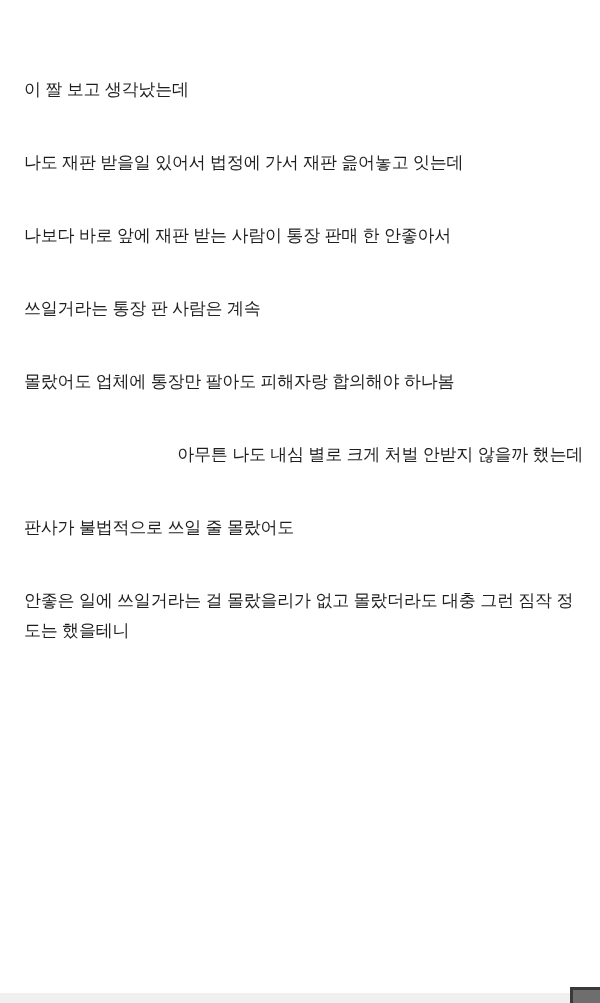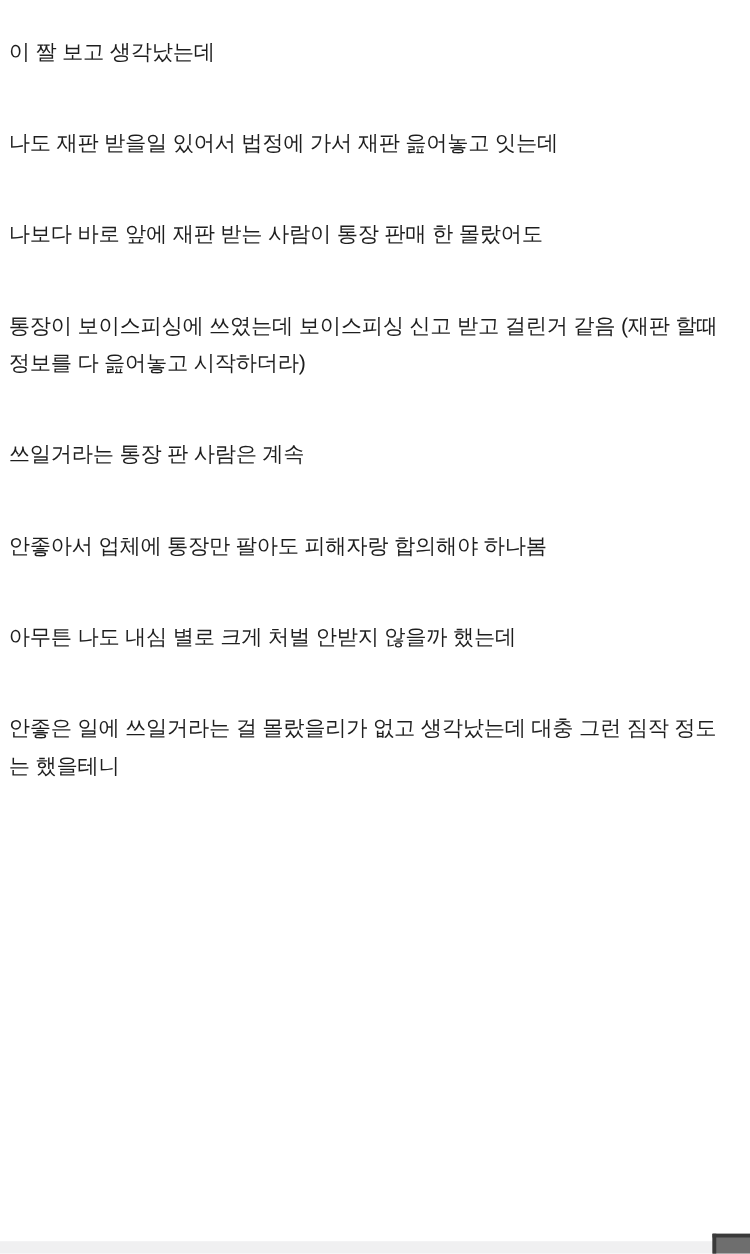--- a/index.html
+++ b/index.html
@@ -8,32 +8,34 @@
   }
   body {
     width: 600px;
     height: 1003px;
     background: #ffffff;
     position: relative;
     overflow: hidden;
     font-family: "Liberation Sans", "DejaVu Sans", sans-serif;
   }
   .post-body {
-    padding: 27px 17px 0 7px;
+    padding: 27px 17px 0 24px;
     font-size: 17px;
     line-height: 30px;
     color: #1e1e1e;
     letter-spacing: -0.2px;
     word-break: break-all;
+    margin-top: 48px;
   }
   .post-body p {
     margin: 0 0 43px 0;
   }
   .post-body p.extra-gap {
     margin-top: 37px;
+    text-align: right;
   }
   .bottom-strip {
     position: absolute;
     left: 0;
     right: 0;
     bottom: 0;
     height: 10px;
     background: #f0f0f1;
   }
   .next-content-peek {
@@ -46,22 +48,22 @@
     border-top: 3px solid #3a3a3a;
     border-left: 3px solid #3a3a3a;
   }
 </style>
 </head>
 <body>
 
 <main class="post-body">
   <p>이 짤 보고 생각났는데</p>
   <p>나도 재판 받을일 있어서 법정에 가서 재판 읊어놓고 잇는데</p>
-  <p>나보다 바로 앞에 재판 받는 사람이 통장 판매 한 몰랐어도</p>
-  <p>통장이 보이스피싱에 쓰였는데 보이스피싱 신고 받고 걸린거 같음 (재판 할때 정보를 다 읊어놓고 시작하더라)</p>
+  <p>나보다 바로 앞에 재판 받는 사람이 통장 판매 한 안좋아서</p>
   <p>쓰일거라는 통장 판 사람은 계속</p>
-  <p>안좋아서 업체에 통장만 팔아도 피해자랑 합의해야 하나봄</p>
+  <p>몰랐어도 업체에 통장만 팔아도 피해자랑 합의해야 하나봄</p>
   <p class="extra-gap">아무튼 나도 내심 별로 크게 처벌 안받지 않을까 했는데</p>
-  <p>안좋은 일에 쓰일거라는 걸 몰랐을리가 없고 생각났는데 대충 그런 짐작 정도는 했을테니</p>
+  <p>판사가 불법적으로 쓰일 줄 몰랐어도</p>
+  <p>안좋은 일에 쓰일거라는 걸 몰랐을리가 없고 몰랐더라도 대충 그런 짐작 정도는 했을테니</p>
 </main>
 
 <div class="bottom-strip"></div>
 <div class="next-content-peek"></div>
 
 </body></html>

